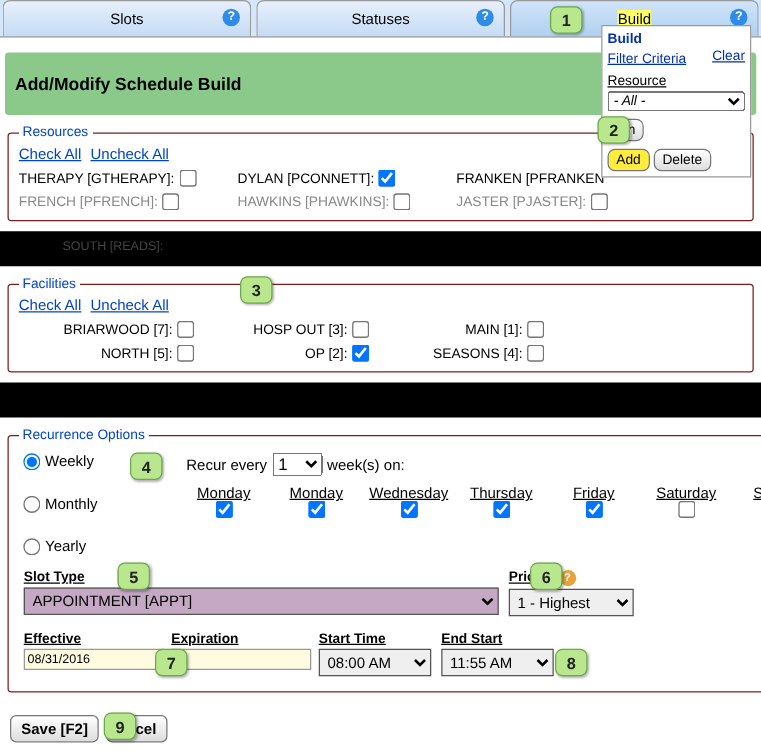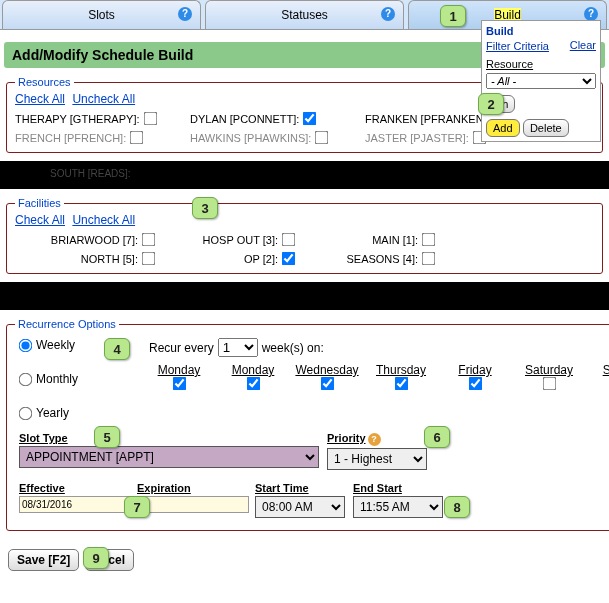--- a/index.html
+++ b/index.html
@@ -1,21 +1,21 @@
 <!DOCTYPE html>
 <html><head>
 <meta charset="utf-8">
 <style>
 * { box-sizing: border-box; margin: 0; padding: 0; }
 body { font-family: Arial, sans-serif; font-size: 12px; color: #000; background: #fff; width: 609px; }
 .tabs { display: flex; background: #d4e6f9; border-bottom: 1px solid #999; }
 .tab { flex: 1; text-align: center; padding: 7px 0; border: 1px solid #999; border-bottom: none; background: linear-gradient(#e8f0fb, #c5dbf5); cursor: pointer; position: relative; border-radius: 6px 6px 0 0; margin: 0 2px; }
 .tab.active { background: linear-gradient(#d0e4fa, #b0d0f0); }
 .help-icon { position: absolute; right: 8px; top: 6px; width: 14px; height: 14px; border-radius: 50%; background: #2e8be8; color: #fff; font-size: 10px; font-weight: bold; line-height: 14px; text-align: center; }
-.section-title { background: #8bc98b; padding: 5px 8px; font-weight: bold; font-size: 14px; margin: 12px 4px 4px 4px; border-radius: 3px; }
+.section-title { background: #8bc98b; padding: 17px 8px; font-weight: bold; font-size: 14px; margin: 12px 4px 4px 4px; border-radius: 3px; }
 fieldset { border: 1px solid #7f1d1d; margin: 8px 6px; padding: 4px 16px 8px 8px; border-radius: 3px; }
 legend { color: #0044cc; font-size: 11px; padding: 0 3px; }
 .link-row a { color: #0044cc; text-decoration: underline; margin-right: 4px; font-size: 12px; }
 .res-row { display: flex; margin-top: 6px; }
 .res-item { display: flex; align-items: center; width: 175px; font-size: 11px; }
 .res-item.dim { color: #888; }
 .res-item label { margin-right: 4px; }
 .facility-row { display: flex; margin-top: 6px; }
 .fac-item { width: 140px; font-size: 11px; display: flex; align-items: center; justify-content: flex-end; gap: 4px; }
 .black-bar { background: #000; height: 28px; width: 100%; margin: 0; position: relative; overflow: hidden; }
@@ -34,21 +34,21 @@
 .rec-options { display: flex; flex-direction: column; gap: 20px; width: 110px; }
 .rec-options label { font-size: 12px; display: flex; gap: 4px; align-items: center; }
 .rec-right { flex: 1; }
 .recur-label { font-size: 12px; display: flex; gap: 4px; align-items: center; }
 .days-row { display: flex; gap: 14px; margin-top: 6px; }
 .day-col { display: flex; flex-direction: column; align-items: center; font-size: 12px; width: 60px; }
 .day-col span { text-decoration: underline; }
 .field-row { display: flex; gap: 8px; margin-top: 12px; }
 .field-col { display: flex; flex-direction: column; font-size: 11px; }
 .field-col label { text-decoration: underline; font-weight: bold; margin-bottom: 2px; }
-.wide-select { width: 300px; background: #c4a8c4; border: 1px solid #555; padding: 2px; font-size: 12px; }
+.wide-select { width: 380px; background: #c4a8c4; border: 1px solid #555; padding: 2px; font-size: 12px; }
 .pri-select { width: 100px; border: 1px solid #555; padding: 2px; font-size: 12px; }
 .date-input { width: 112px; background: #fffbe0; border: 1px solid #999; padding: 2px; font-size: 10px; }
 .time-select { width: 90px; border: 1px solid #555; padding: 2px; font-size: 12px; }
 .save-bar { margin: 18px 8px; display: flex; gap: 6px; }
 .btn { font-size: 12px; padding: 3px 8px; border: 1px solid #777; border-radius: 5px; background: linear-gradient(#fff, #ddd); cursor: pointer; font-weight: bold; }
 .num-badge { position: absolute; background: #b8e78d; border: 1px solid #6ea84a; border-radius: 6px; width: 26px; height: 22px; text-align: center; line-height: 22px; font-weight: bold; font-size: 13px; color: #222; z-index: 20; box-shadow: 1px 1px 2px rgba(0,0,0,.3); }
 .rel { position: relative; }
 input[type=checkbox], input[type=radio] { transform: scale(1.05); }
 .help-inline { display:inline-block; width:13px; height:13px; border-radius:50%; background:#e8a23d; color:#fff; font-size:9px; line-height:13px; text-align:center; font-weight:bold; margin-left:2px;}
 .hl-yellow-text { background: #ffff66; }

